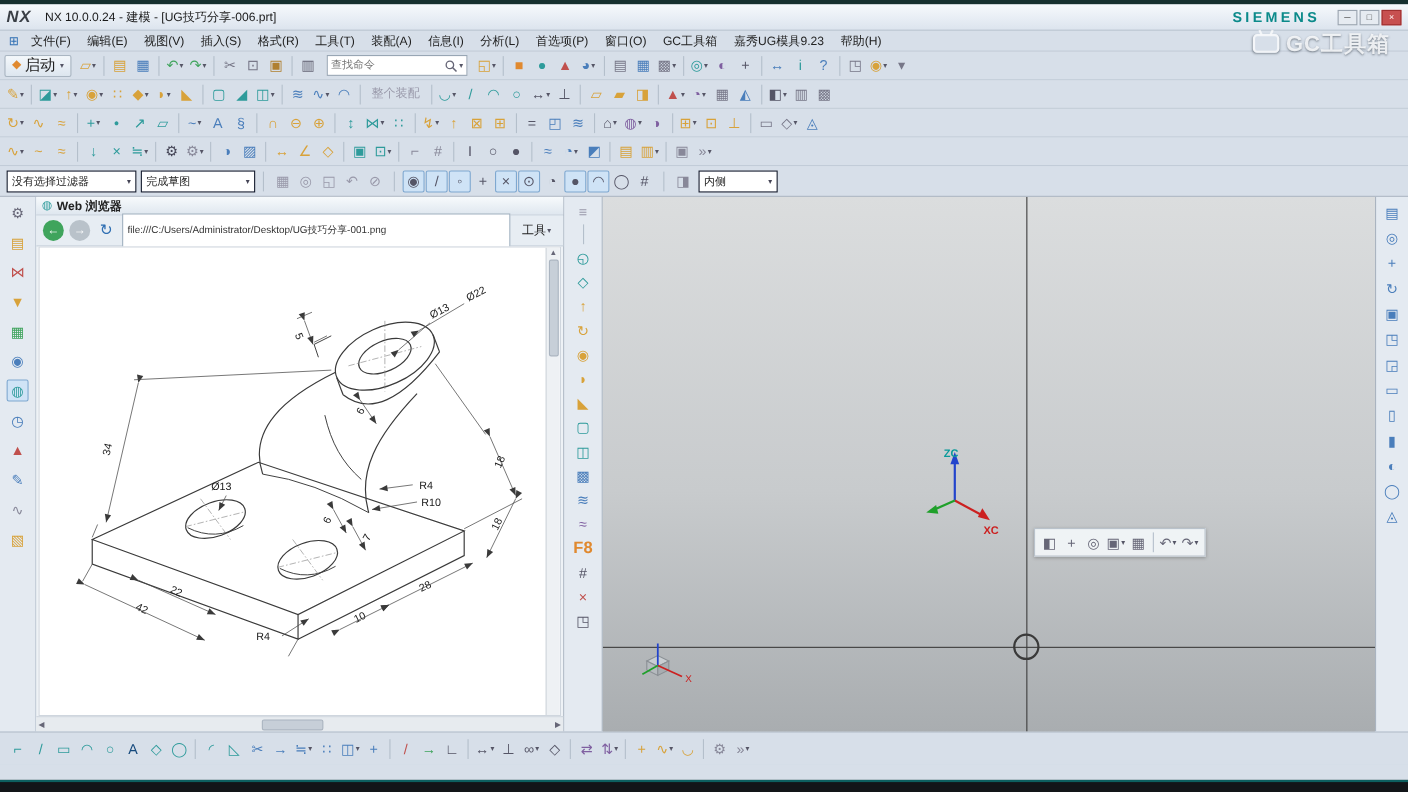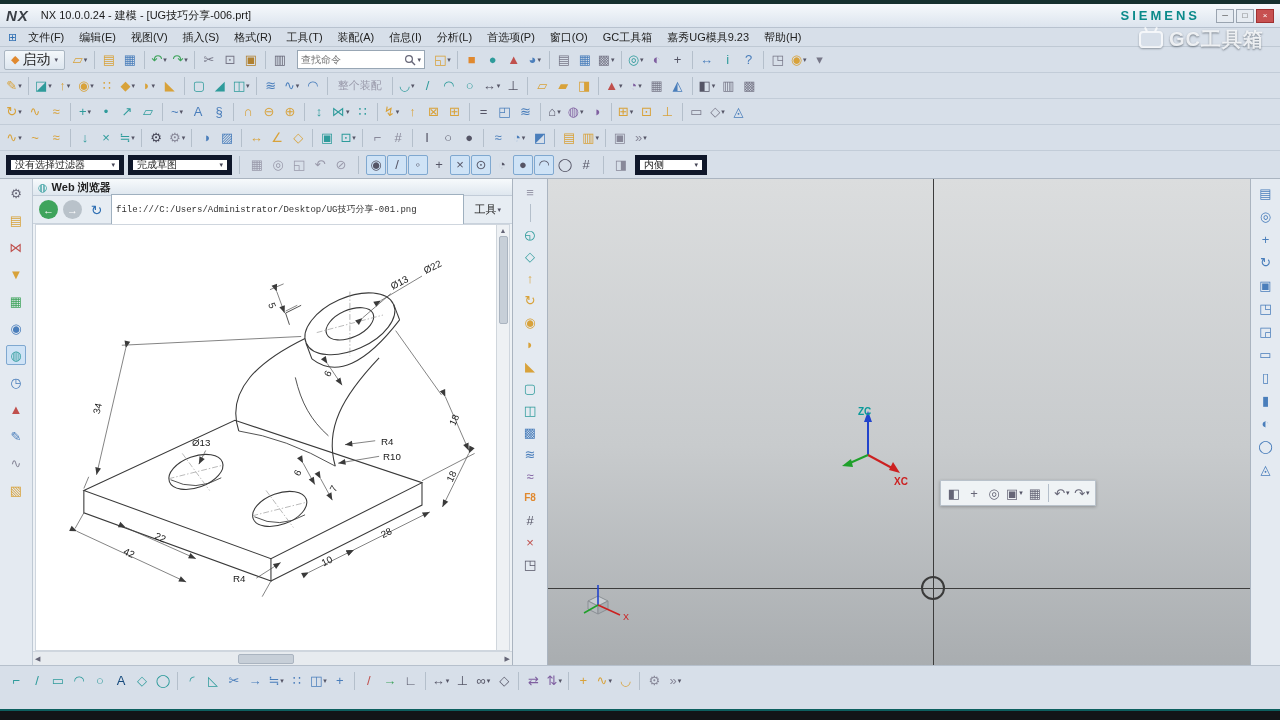--- a/index.html
+++ b/index.html
@@ -24,32 +24,32 @@
 .tbtn.textbtn{padding:0 5px}
 .tbtn.textbtn .tg{font-size:11px}
 .tg{font-size:13px;line-height:1}
 .tdd{font-size:7px;color:#556;margin-left:1px}
 .tsep{width:1px;height:18px;background:#b4bfcb;margin:0 3px;flex:none}
 .start-btn{display:inline-flex;align-items:center;gap:3px;height:20px;padding:0 6px;border:1px solid #aab6c2;border-radius:2px;background:linear-gradient(#f4f8fb,#dde6ef);margin-right:4px}
 .start-btn .lbl{font-size:14px}
 .search-box{display:inline-flex;align-items:center;width:128px;height:19px;background:#fff;border:1px solid #98a6b4;margin:0 6px;padding:0 3px}
 .search-box input{flex:1;border:0;outline:0;font-size:10px;color:#555;min-width:0;background:transparent}
 .selbar{height:28px;background:#d7dfe9;border-bottom:1px solid #aab4c0;display:flex;align-items:center;padding:0 6px;gap:4px}
-.sel-select{display:inline-flex;align-items:center;justify-content:space-between;height:20px;background:#fff;border:5px solid #0f172a;padding:0 4px;font-size:10px}
+.sel-select{display:inline-flex;align-items:center;justify-content:space-between;height:20px;background:#fff;border:1px solid #0f172a;padding:0 4px;font-size:10px}
 .caret{font-size:7px;color:#445;margin-left:4px}
 .main{flex:1;display:flex;min-height:0}
 .res-bar{width:33px;background:#e4eaf1;border-right:1px solid #bfc9d4;display:flex;flex-direction:column;align-items:center;padding-top:4px;gap:7px}
 .browser{width:480px;background:#eef2f6;border-right:1px solid #aab4c0;display:flex;flex-direction:column;min-height:0}
 .browser-header{height:17px;display:flex;align-items:center;gap:4px;padding:0 5px;background:linear-gradient(#f7fafc,#dfe7ef);border-bottom:1px solid #c2ccd8;font-weight:bold;font-size:11px}
 .browser-nav{height:28px;display:flex;align-items:center;gap:5px;padding:0 6px;background:#e7edf3;border-bottom:1px solid #c9d2dc}
 .nav-btn{width:19px;height:19px;border-radius:50%;display:inline-flex;align-items:center;justify-content:center;font-size:11px;color:#fff;flex:none}
 .nav-back{background:#3fa45c}
 .nav-fwd{background:#b9c2ca}
 .nav-refresh{background:transparent;color:#2f6fb3;font-size:14px}
-.addr{flex:1;height:32px;background:#fff;border:1px solid #9fb0bf;font-family:Liberation Mono, monospace;font-size:9px;padding:0 4px;color:#333}
+.addr{flex:1;height:32px;background:#fff;border:1px solid #9fb0bf;font-family:Liberation Sans, sans-serif;font-size:9px;padding:0 4px;color:#333}
 .tools-btn{display:inline-flex;align-items:center;height:20px;padding:0 5px;font-size:11px}
 .browser-content{flex:1;background:#fff;border:1px solid #cfd6de;margin:0 2px;position:relative;overflow:hidden}
 .drawing{position:absolute;left:4px;top:2px;width:458px;height:408px}
 .vscroll{position:absolute;right:0;top:0;width:13px;height:100%;background:#eef1f4;border-left:1px solid #d0d6dc;display:flex;flex-direction:column;align-items:center}
 .vscroll .sarrow{font-size:7px;color:#667;padding:2px 0}
 .vthumb{width:9px;height:88px;background:#c7cfd8;border:1px solid #aab4c0;border-radius:2px}
 .hscroll{height:14px;background:#e7ebef;border-top:1px solid #cfd6de;display:flex;align-items:center;padding:0 2px;gap:2px}
 .hscroll .sarrow{font-size:7px;color:#667;flex:none}
 .htrack{flex:1;height:10px;position:relative}
 .hthumb{position:absolute;left:196px;top:0;width:56px;height:10px;background:#c7cfd8;border:1px solid #aab4c0;border-radius:2px}
@@ -824,21 +824,21 @@
         <span class="tbtn">
           <span class="tg" style="color: rgb(74, 126, 187);">▩</span>
         </span>
         <span class="tbtn">
           <span class="tg" style="color: rgb(74, 126, 187);">≋</span>
         </span>
         <span class="tbtn">
           <span class="tg" style="color: rgb(127, 95, 160);">≈</span>
         </span>
         <span class="tbtn">
-          <span class="tg" style="color: rgb(224, 137, 47); font-size: 10px; font-weight: bold;">F8</span>
+          <span class="tg" style="color: rgb(224, 137, 47); font-size: 15px; font-weight: bold;">F8</span>
         </span>
         <span class="tbtn">
           <span class="tg" style="color: rgb(85, 85, 102);">#</span>
         </span>
         <span class="tbtn">
           <span class="tg" style="color: rgb(192, 80, 77);">×</span>
         </span>
         <span class="tbtn">
           <span class="tg" style="color: rgb(85, 85, 102);">◳</span>
         </span>

